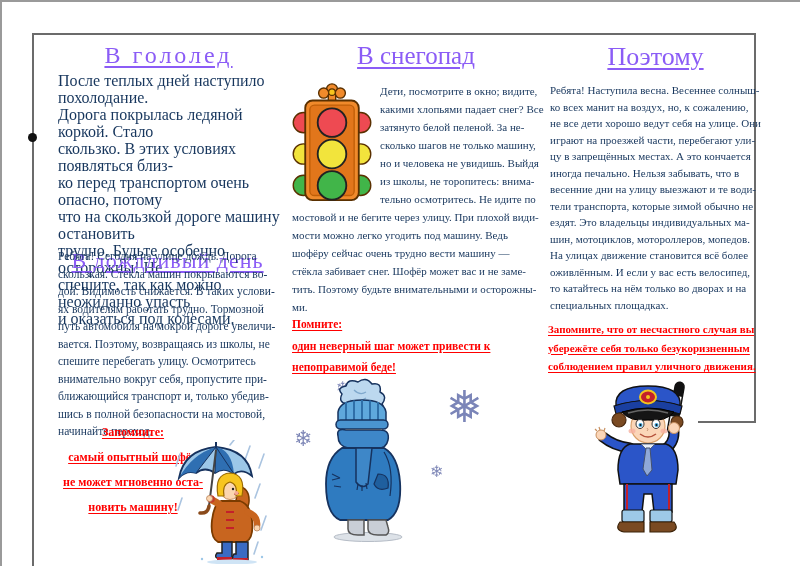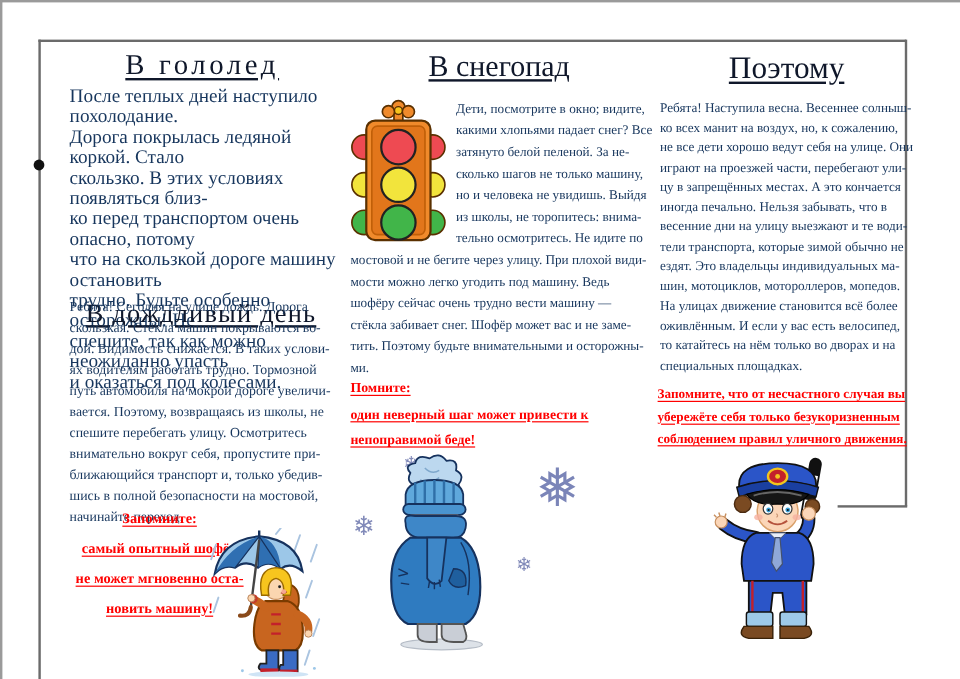--- a/index.html
+++ b/index.html
@@ -7,21 +7,21 @@
         font-family:"Liberation Serif", serif;}
   
   .edge-top{position:absolute;left:0;top:0;width:800px;height:2px;background:#9a9a9a;}
   .edge-left{position:absolute;left:0;top:0;width:2px;height:566px;background:#9a9a9a;}
   .frame-top{position:absolute;left:32px;top:33px;width:723px;height:2px;background:#6b6b6b;}
   .frame-left{position:absolute;left:32px;top:33px;width:2px;height:533px;background:#6b6b6b;}
   .frame-right{position:absolute;left:754px;top:33px;width:2px;height:389px;background:#6b6b6b;}
   .frame-bottom-right{position:absolute;left:698px;top:421px;width:58px;height:2px;background:#6b6b6b;}
   .anchor-dot{position:absolute;left:28px;top:133px;width:9px;height:9px;border-radius:50%;background:#111;}
 
-  .title{position:absolute;margin:0;color:#0f172a;font-weight:normal;text-align:center;
+  .title{position:absolute;margin:0;color:#8b5cf6;font-weight:normal;text-align:center;
          text-decoration:underline;text-underline-offset:3px;}
   .t-icy{left:56px;top:42px;width:225px;font-size:24px;letter-spacing:3px;}
   .t-rain{left:50px;top:218px;width:235px;font-size:22px;letter-spacing:1px;margin-top:30px;}
   .t-snow{left:290px;top:42px;width:252px;font-size:25px;}
   .t-spring{left:548px;top:42px;width:215px;font-size:26px;}
 
   .body{position:absolute;margin:0;color:#17365d;white-space:pre-line;}
   .p-icy{left:58px;top:72px;width:225px;font-size:16px;line-height:17px;}
   .p-rain{left:58px;top:248px;width:225px;font-size:11.5px;line-height:17.5px;}
   .p-snow-wrap{position:absolute;left:292px;top:82px;width:252px;}

